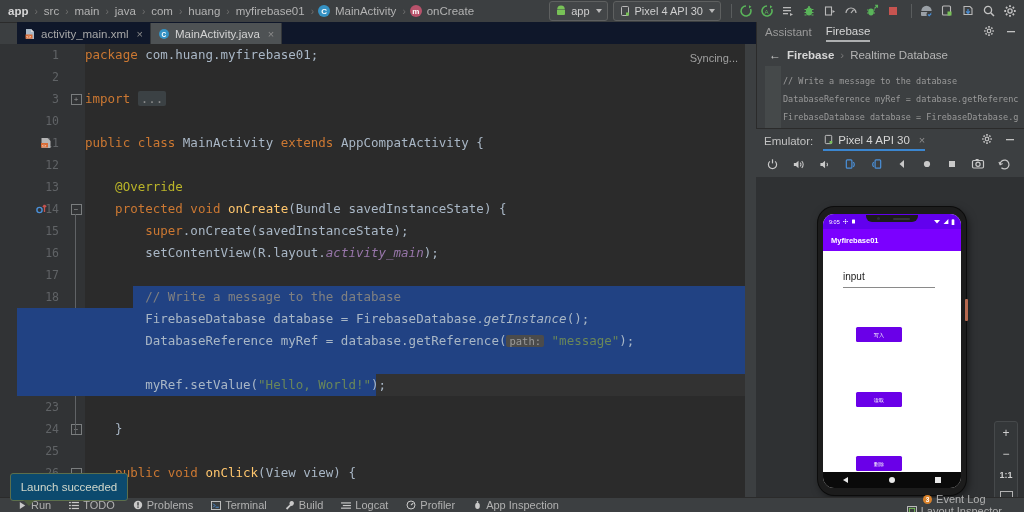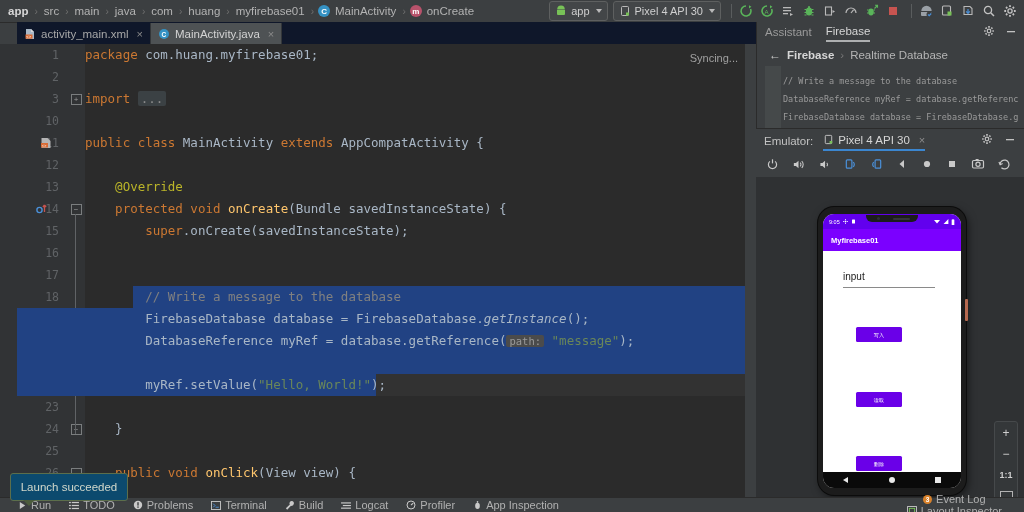--- a/index.html
+++ b/index.html
@@ -462,20 +462,21 @@
     <div class="codearea" id="codearea">
         <div class="cl" style="top: 0px;"><span class="kw">package </span><span class="plain">com.huang.myfirebase01;</span></div>
         <div class="cl" style="top: 22px;"></div>
         <div class="cl" style="top: 44px;"><span class="kw">import </span><span class="foldbox">...</span></div>
         <div class="cl" style="top: 66px;"></div>
         <div class="cl" style="top: 88px;"><span class="kw">public class </span><span class="plain">MainActivity </span><span class="kw">extends </span><span class="plain">AppCompatActivity {</span></div>
         <div class="cl" style="top: 110px;"></div>
         <div class="cl" style="top: 132px;"><span class="annot">    @Override</span></div>
         <div class="cl" style="top: 154px;"><span class="kw">    protected void </span><span class="mname">onCreate</span><span class="plain">(Bundle savedInstanceState) {</span></div>
         <div class="cl" style="top: 176px;"><span class="kw">        super</span><span class="plain">.onCreate(savedInstanceState);</span></div>
+        <div class="cl" style="top: 198px;"><span class="plain">        setContentView(R.layout.</span><span class="ital">activity_main</span><span class="plain">);</span></div>
         <div class="cl" style="top: 220px;"></div>
         <div class="selrow" style="top: 242px; left: 48px; width: 623px;"></div>
         <div class="cl" style="top: 242px;"><span class="cmt">        // Write a message to the database</span></div>
         <div class="selrow" style="top: 264px; left: -18px; width: 689px;"></div>
         <div class="selrow" style="top: 264px; left: -68px; width: 50px; z-index: 0;"></div>
         <div class="cl" style="top: 264px;"><span class="plain">        FirebaseDatabase database = FirebaseDatabase.</span><span class="mital">getInstance</span><span class="plain">();</span></div>
         <div class="selrow" style="top: 286px; left: -18px; width: 689px;"></div>
         <div class="selrow" style="top: 286px; left: -68px; width: 50px; z-index: 0;"></div>
         <div class="cl" style="top: 286px;"><span class="plain">        DatabaseReference myRef = database.getReference(</span><span class="hintbox">path:</span><span class="plain"> </span><span class="str">"message"</span><span class="plain">);</span></div>
         <div class="selrow" style="top: 308px; left: -18px; width: 689px;"></div>

